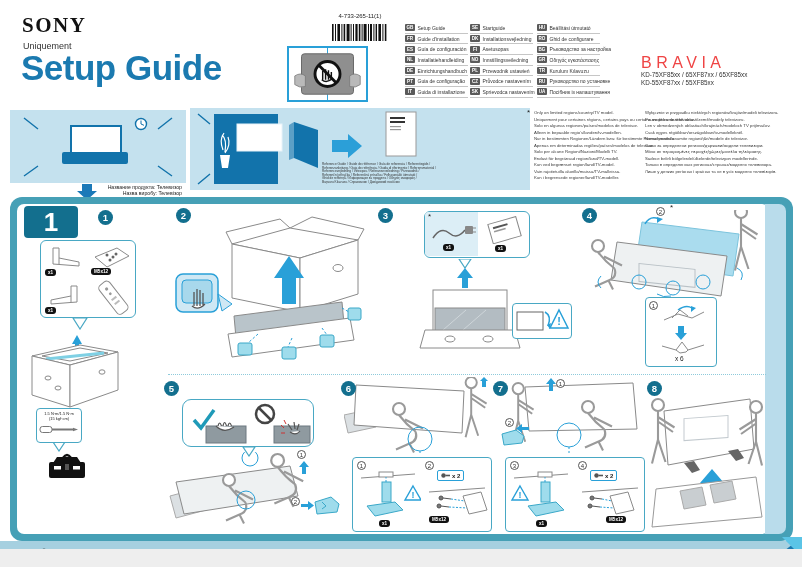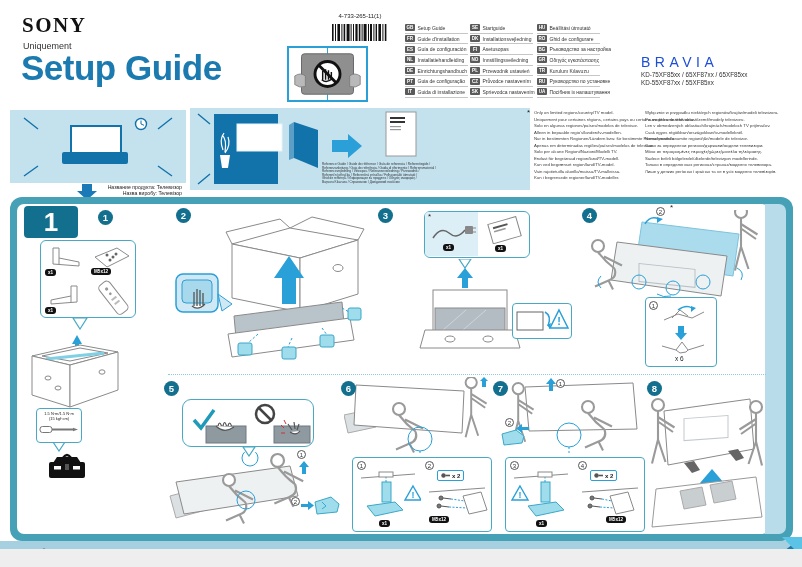--- a/index.html
+++ b/index.html
@@ -5,21 +5,21 @@
   *{margin:0;padding:0;box-sizing:border-box}
   html,body{background:#eee}
   body{font-family:"Liberation Sans",sans-serif}
   #page{position:relative;width:802px;height:549px;background:#fff;overflow:hidden}
   .abs{position:absolute}
   
   .sony{font-family:"Liberation Serif",serif;font-weight:bold;font-size:21px;letter-spacing:1.5px;color:#111}
   .television{font-size:9px;color:#333}
   .title{font-size:35px;font-weight:600;color:#1b7ab0;letter-spacing:-0.5px}
   .partno{font-size:6px;color:#222}
-  .bravia{font-size:14px;letter-spacing:4.5px;color:#1d4ed8}
+  .bravia{font-size:16px;letter-spacing:4.5px;color:#ef4444}
   .models{font-size:6.3px;color:#333;line-height:8px}
   .lang-col{position:absolute;width:63px}
   .lang-row{height:10.7px;border-bottom:0.6px solid #c6c6c6;display:flex;align-items:center;gap:2.5px}
   .lang-code{background:#5a5a5a;color:#fff;font-size:4.6px;font-weight:bold;width:10px;height:7px;border-radius:1px;display:flex;align-items:center;justify-content:center;flex:0 0 auto}
   .lang-label{font-size:5px;color:#333;white-space:nowrap}
   
   .panel{position:absolute;background:#c4e1ee}
   .prodname{font-size:5.2px;color:#222;line-height:6.4px;text-align:right}
   .ref-line{font-size:3.2px;line-height:3.55px;color:#333;white-space:nowrap}
   .note-line{font-size:4.3px;line-height:6.55px;color:#3a3a3a;white-space:nowrap}

